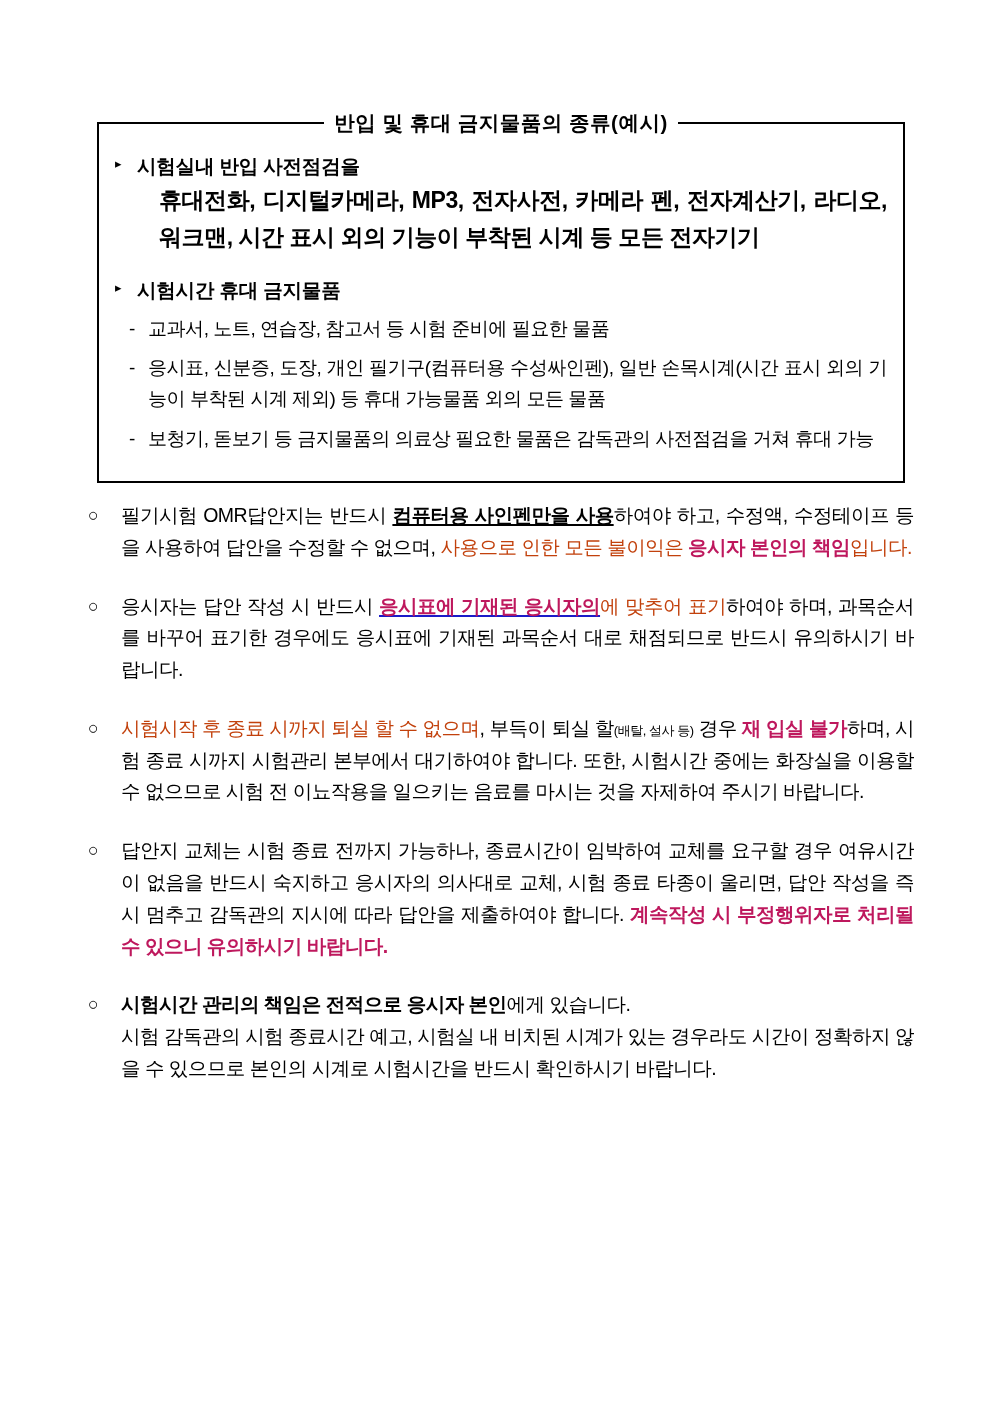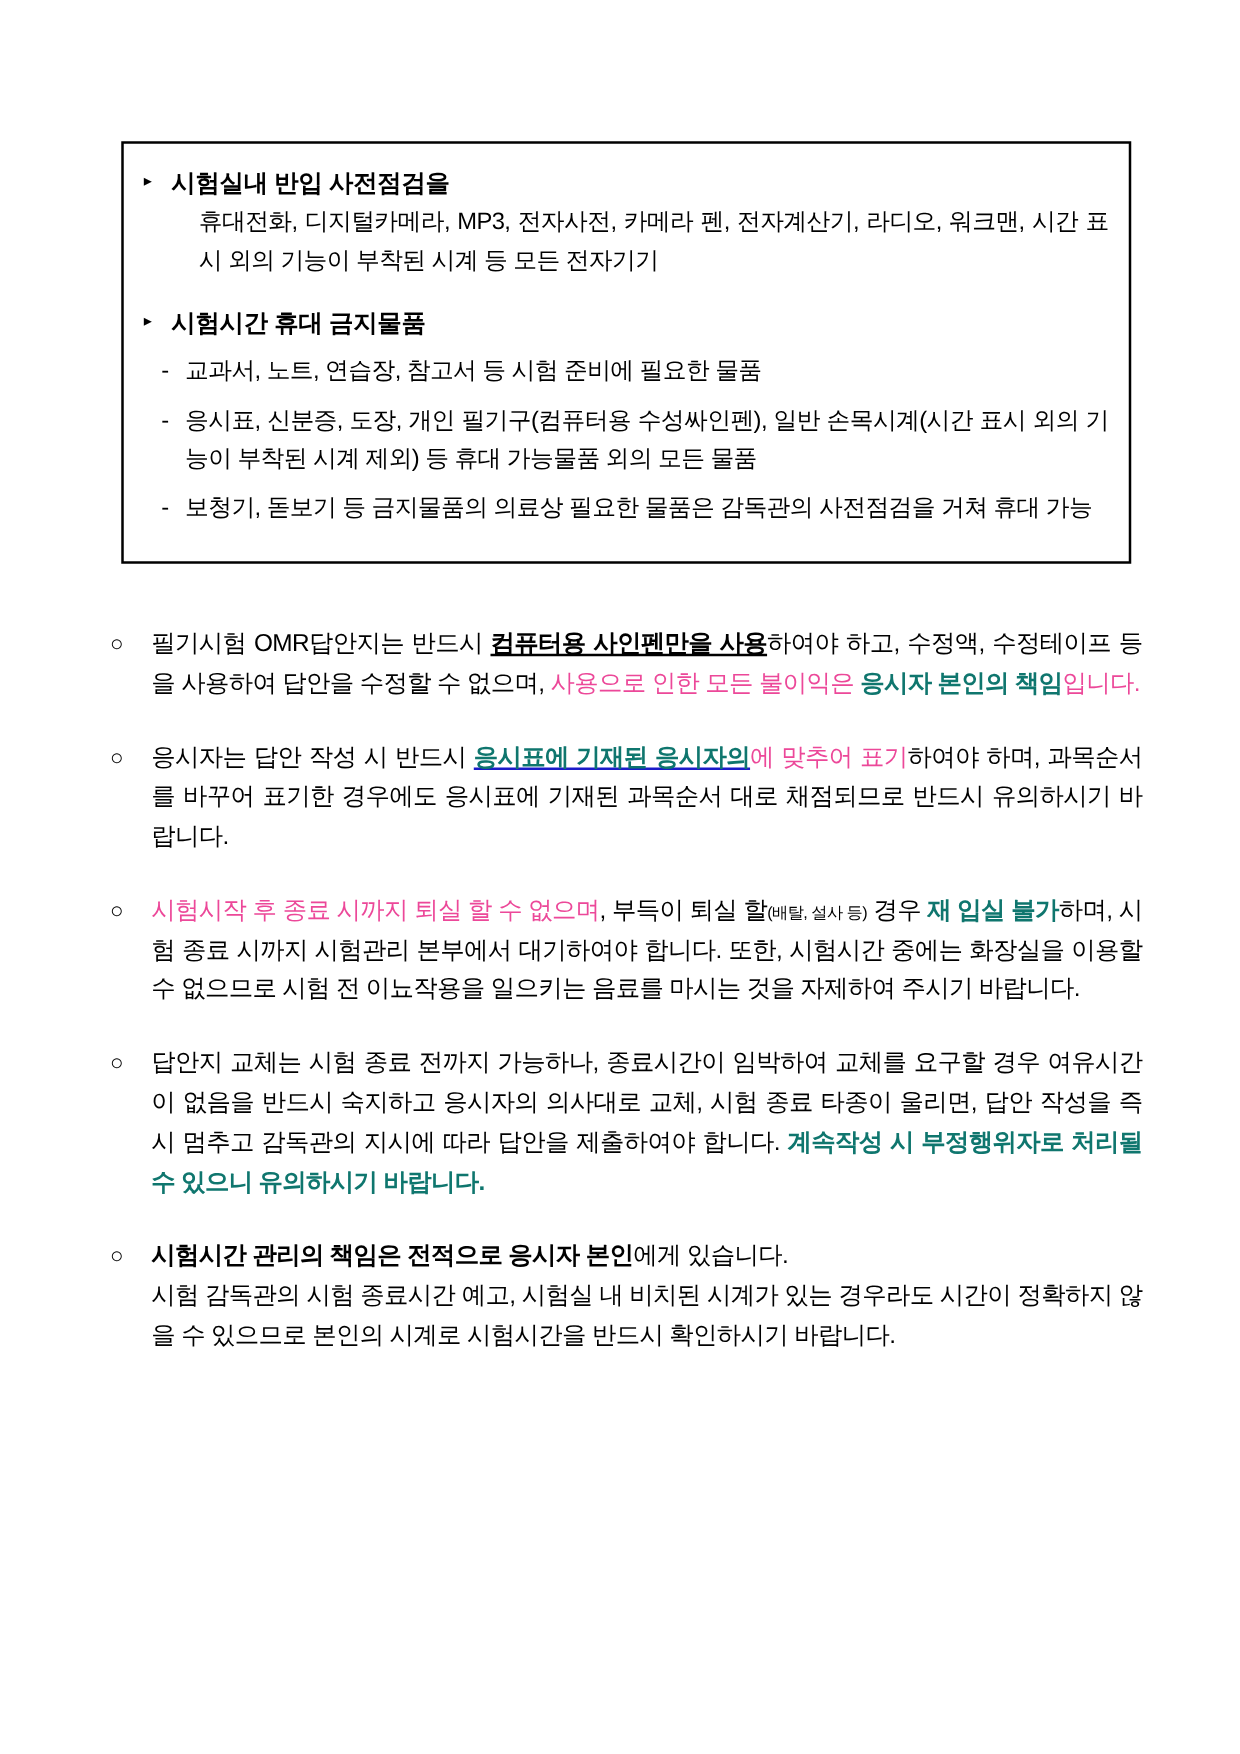--- a/index.html
+++ b/index.html
@@ -61,27 +61,28 @@
   .box-heading .tri {
     flex: 0 0 auto;
     width: 22px;
     font-size: 13px;
     line-height: 1.9;
     color: #000;
   }
   .box-heading .htext { flex: 1 1 auto; }
 
   .box-body {
-    font-size: 19px;
+    font-size: 23px;
     line-height: 1.62;
     margin: 0 0 2px 0;
     padding-left: 44px;
     letter-spacing: -0.45px;
     text-align: justify;
     text-justify: inter-character;
+    font-weight: bold;
   }
 
   .dash-item {
     display: flex;
     align-items: flex-start;
     font-size: 19px;
     line-height: 1.62;
     letter-spacing: -0.45px;
     margin: 9px 0 0 0;
     padding-left: 14px;
@@ -125,33 +126,34 @@
     text-align: justify;
     text-justify: inter-character;
   }
   .notice .ntext > .sub {
     display: block;
     text-align: justify;
     text-justify: inter-character;
   }
 
   
-  .red      { color: #ec4899; }
+  .red      { color: #c2410c; }
   .b        { font-weight: bold; }
-  .b.red    { color: #0f766e; font-weight: bold; }
+  .b.red    { color: #be185d; font-weight: bold; }
   .u-black  { text-decoration: underline; text-underline-offset: 2px; text-decoration-thickness: 2px; }
   .u-blue   { text-decoration: underline; text-decoration-color: #1b1bc9; text-underline-offset: 2px; text-decoration-thickness: 2px; }
   .small    { font-size: 13px; }
 </style>
 </head>
 <body>
 
 <div class="page">
 
   <fieldset class="notice-box">
+    <legend class="box-title">반입 및 휴대 금지물품의 종류(예시)</legend>
 
     <div class="box-group">
       <div class="box-heading">
         <span class="tri">▸</span>
         <span class="htext">시험실내 반입 사전점검을</span>
       </div>
       <div class="box-body">휴대전화, 디지털카메라, MP3, 전자사전, 카메라 펜, 전자계산기, 라디오, 워크맨, 시간 표시 외의 기능이 부착된 시계 등 모든 전자기기</div>
     </div>
 
     <div class="group-gap"></div>

